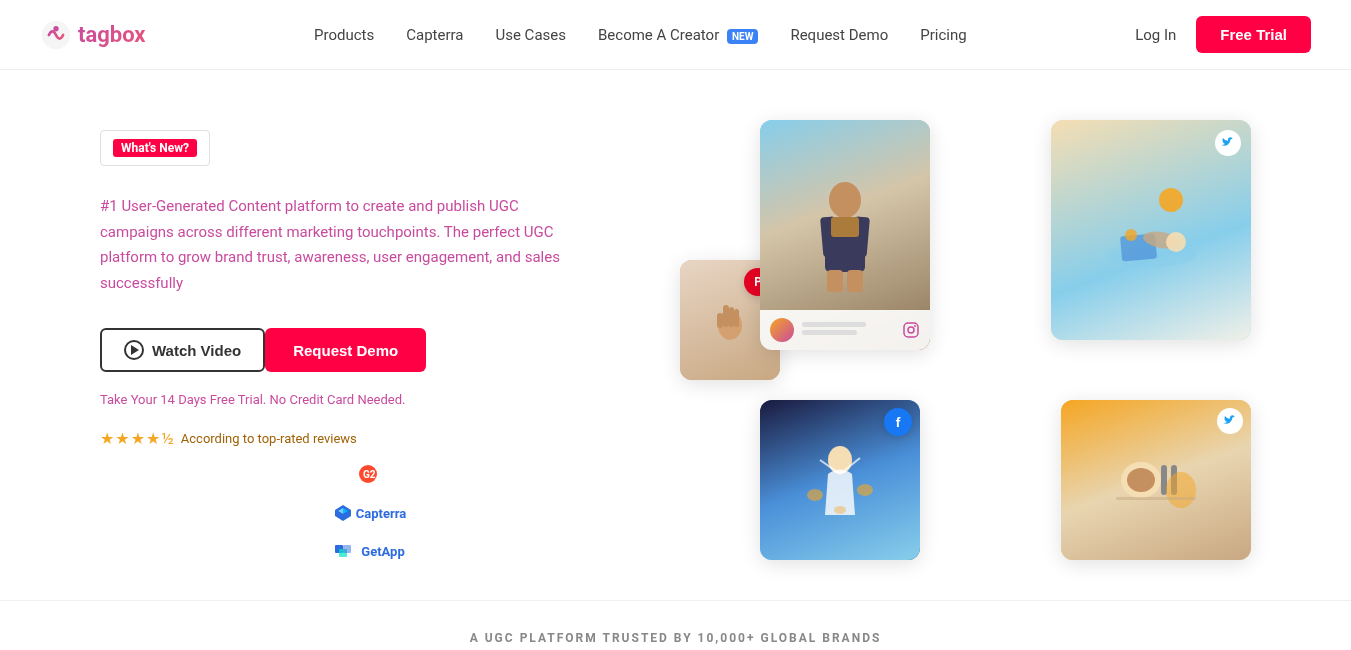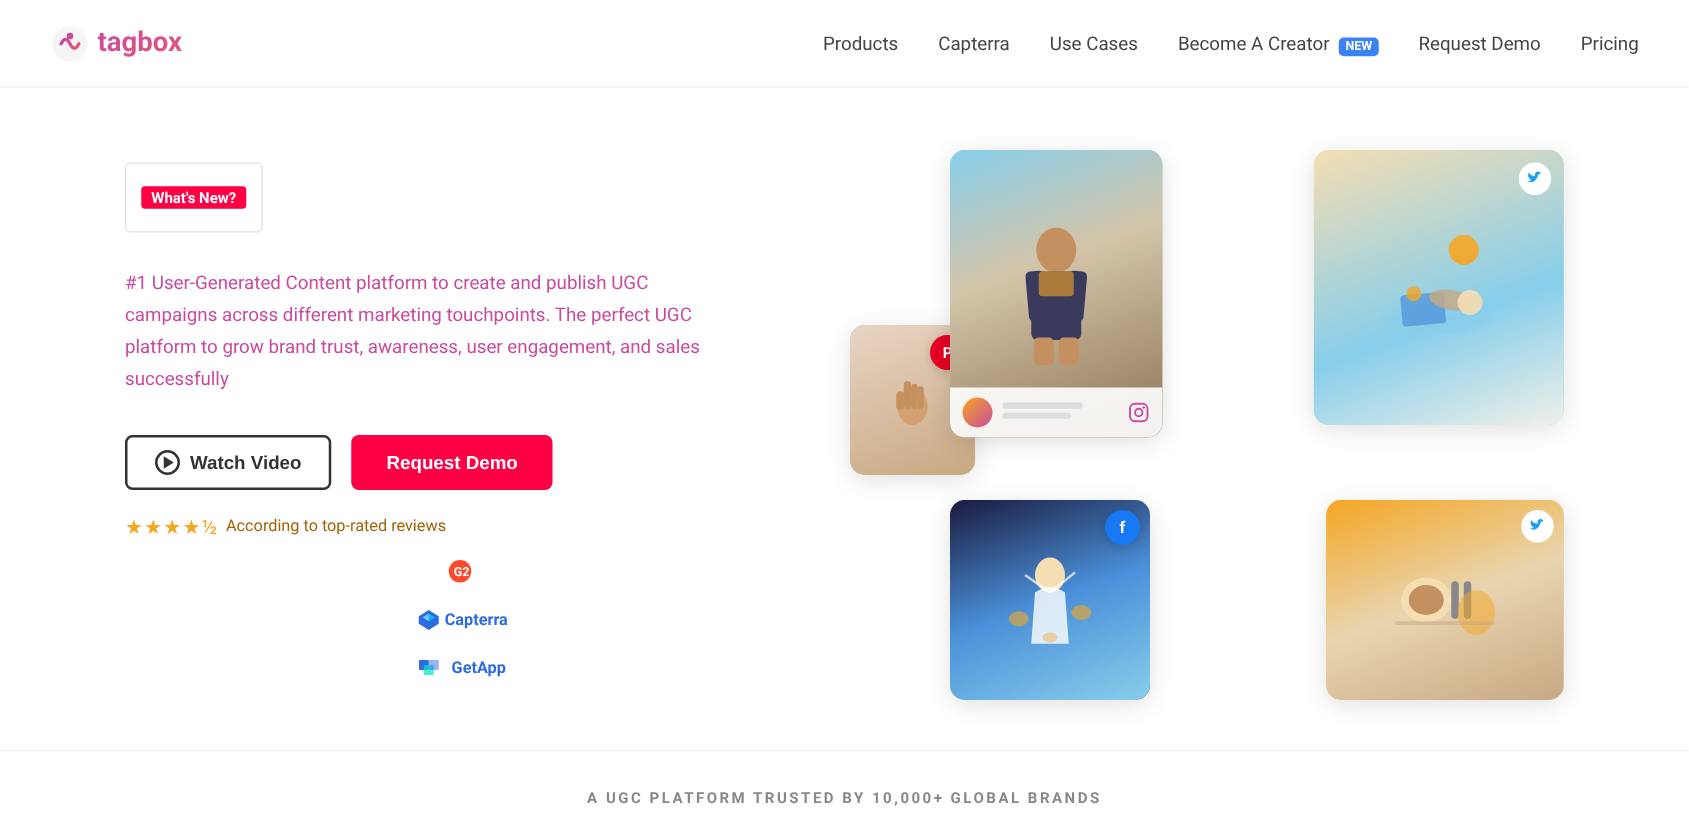--- a/index.html
+++ b/index.html
@@ -26,39 +26,39 @@
     
     .hero {
       display: flex; align-items: flex-start; justify-content: space-between;
       padding: 50px 80px 40px 100px; max-width: 1351px; margin: 0 auto;
     }
     .hero-left { flex: 0 0 540px; padding-top: 10px; }
 
     
     .whats-new {
       display: inline-flex; align-items: center; gap: 10px;
-      border: 1px solid #e0e0e0; border-radius: 4px; padding: 18px 12px;
+      border: 1px solid #e0e0e0; border-radius: 4px; padding: 8px 12px;
       margin-bottom: 28px; font-size: 13px;
     }
     .whats-new-badge {
       background: #f04; color: #fff; font-size: 12px; font-weight: 700;
       padding: 2px 8px; border-radius: 3px;
     }
     .whats-new-text { color: #555; }
     .whats-new-link { color: #c94b9e; cursor: pointer; }
 
     .hero-title {
       font-size: 52px; font-weight: 800; color: #111; line-height: 1.1;
       margin-bottom: 28px;
     }
 
     .hero-desc { font-size: 15px; line-height: 1.7; color: #555; margin-bottom: 32px; max-width: 480px; }
     .hero-desc a { color: #c94b9e; text-decoration: none; }
 
-    .hero-buttons { display: flex; gap: 16px; margin-bottom: 20px; }
+    .hero-buttons { display: flex; margin-bottom: 20px; }
     .btn-watch {
       display: flex; align-items: center; gap: 8px;
       border: 2px solid #333; border-radius: 6px; padding: 10px 22px;
       font-size: 15px; font-weight: 600; cursor: pointer; background: #fff; color: #333;
     }
     .play-icon {
       width: 20px; height: 20px; border-radius: 50%; border: 2px solid #333;
       display: flex; align-items: center; justify-content: center;
     }
     .play-triangle {
@@ -156,20 +156,24 @@
     <a class="nav-link">Capterra</a>
     <a class="nav-link">Use Cases</a>
     <a class="nav-link">
       <span>Become A Creator</span>
       <span class="nav-badge">NEW</span>
     </a>
     <a class="nav-link">Request Demo</a>
     <a class="nav-link">Pricing</a>
   </div>
 
+  <div class="nav-actions">
+    <span class="nav-login">Log In</span>
+    <button class="nav-free-trial">Free Trial</button>
+  </div>
 </nav>
 
 <section class="hero">
   <div class="hero-left">
 
     
     <div class="whats-new">
       <span class="whats-new-badge">What's New?</span>
     </div>
 
@@ -183,20 +187,24 @@
     <div class="hero-buttons">
       <button class="btn-watch">
         <div class="play-icon">
           <div class="play-triangle"></div>
         </div>
         <span>Watch Video</span>
       </button>
       <button class="btn-request">Request Demo</button>
     </div>
 
+    <p class="trial-text">
+      <span>Take Your 14 Days Free Trial.</span>
+      <span style="color:#c94b9e">No Credit Card Needed.</span>
+    </p>
 
     <div class="reviews">
       <span class="stars">★★★★½</span>
       <span class="review-text">According to top-rated reviews</span>
     </div>
 
     <div class="review-logos">
 
       <div class="review-logo g2-logo">
         <svg width="20" height="20" viewBox="0 0 20 20" fill="none">

